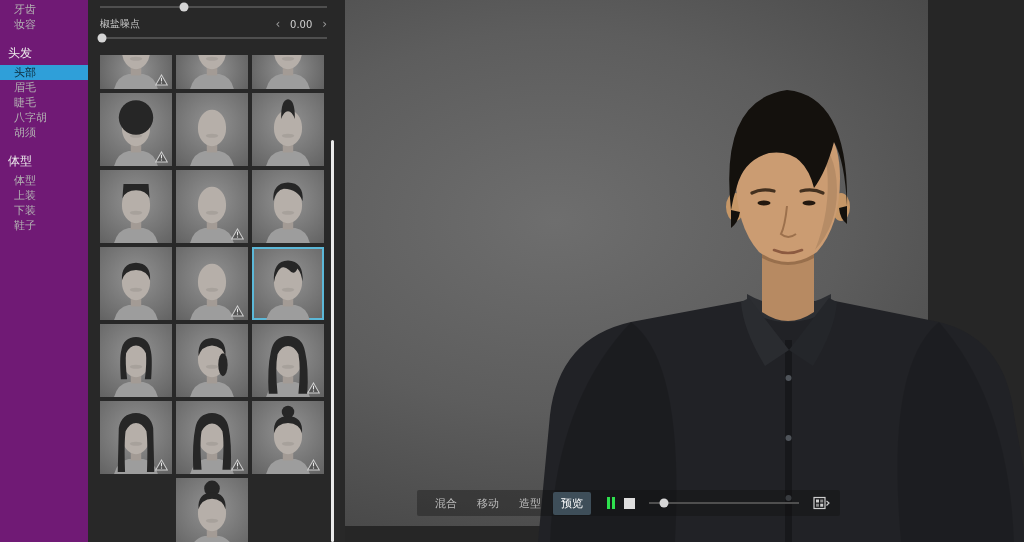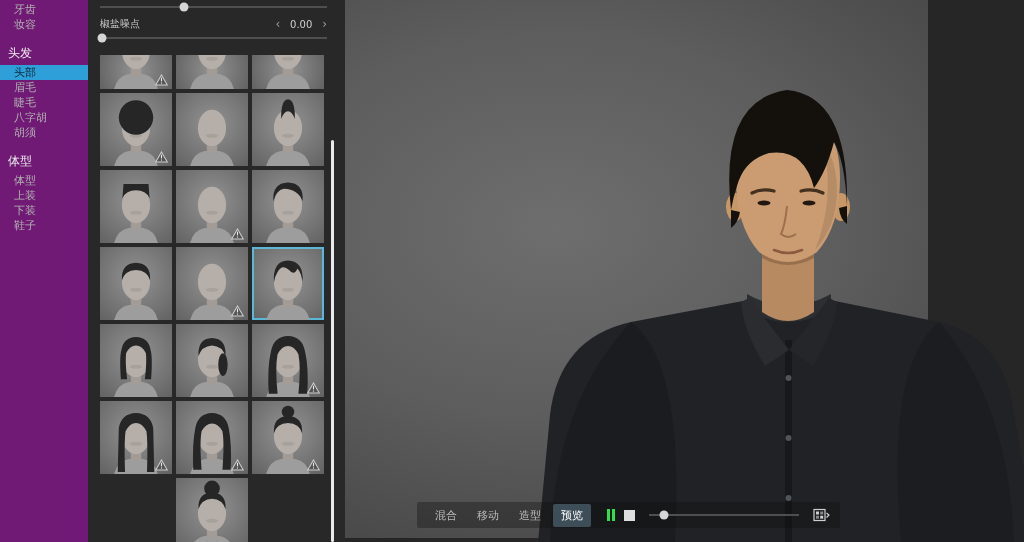--- a/index.html
+++ b/index.html
@@ -31,21 +31,21 @@
   .thumb{position:relative;overflow:hidden;cursor:pointer;
          background:radial-gradient(circle at 50% 42%, #939393 0%, #787878 55%, #626262 100%)}
   .thumb.selected{box-shadow:inset 0 0 0 2px var(--selection-border,#5cb8d8)}
   .thumb:nth-child(-n+3) .headsvg{margin-top:-39px}
   .thumb:nth-child(19){grid-column:2}
   .headsvg{display:block;width:72px;height:73px}
   .warn{position:absolute;right:4px;bottom:3px;line-height:0}
   .scrollbar{position:absolute;right:11px;top:140px;bottom:0;width:3px;background:#e9e9e9;border-radius:2px;cursor:pointer}
 
   
-  #viewport{position:absolute;top:0;bottom:4px;left:345px;width:583px;cursor:grab;
+  #viewport{position:absolute;top:0;bottom:16px;left:345px;width:583px;cursor:grab;
             background:radial-gradient(130% 95% at 36% 42%, #6e6e6e 0%, #5d5d5d 38%, #464646 72%, #373737 100%)}
   #character{position:absolute;top:0;left:0}
 
   .toolbar{position:absolute;left:72px;bottom:10px;height:26px;display:flex;align-items:center;gap:14px;
            padding:0 10px;background:rgba(15,15,15,0.35);border-radius:2px}
   .tabs{display:flex;gap:4px}
   .tab{font-size:11px;color:#bdbdbd;padding:4px 8px;border-radius:2px;cursor:pointer;white-space:nowrap}
   .tab.selected{background:#3e4e59;color:#fff}
   .playback{display:flex;align-items:center;gap:9px;margin-left:2px}
   .pause{display:flex;gap:2px;cursor:pointer}

